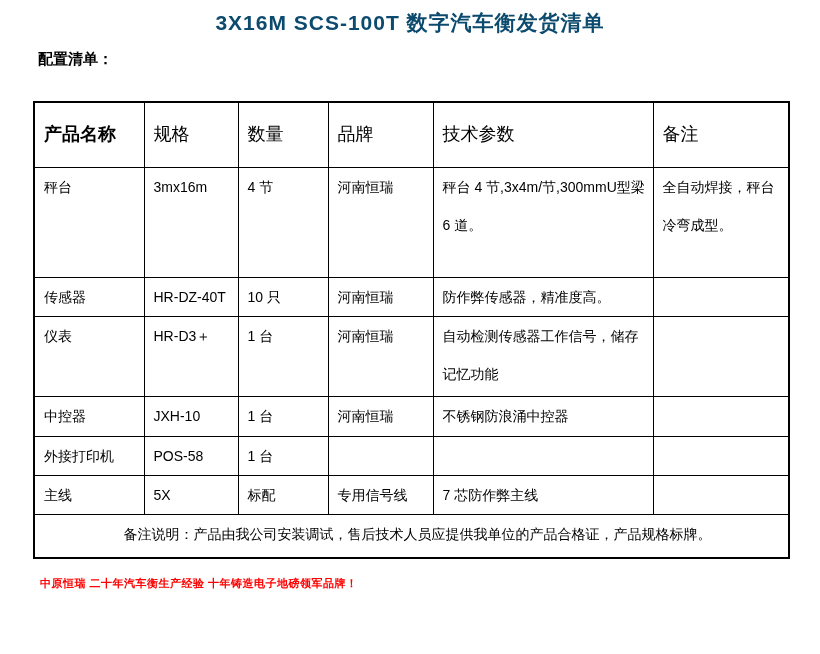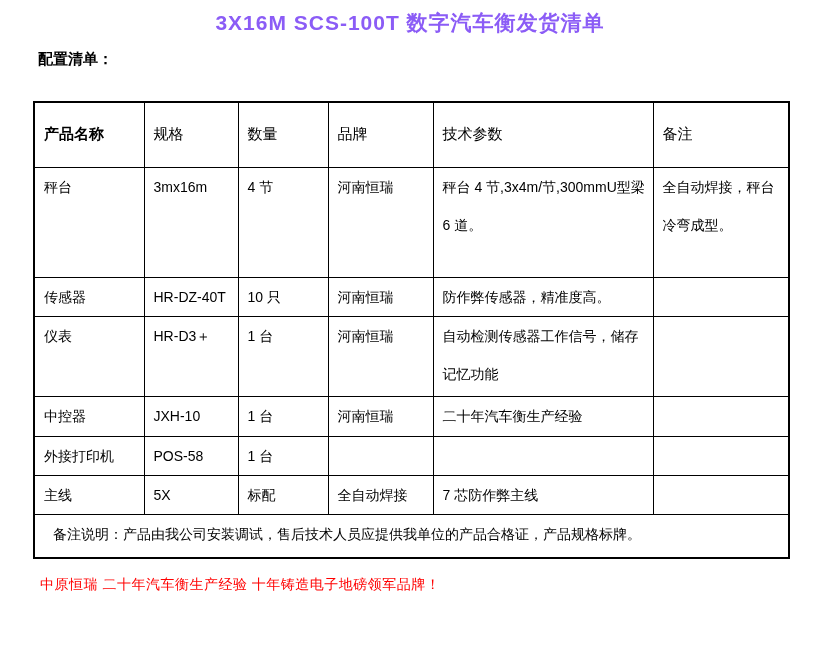--- a/index.html
+++ b/index.html
@@ -40,52 +40,52 @@
     vertical-align: top;
     text-align: left;
     padding: 0 6px 0 9px;
     line-height: 38px;
     font-weight: normal;
     overflow: hidden;
   }
   table.spec-table thead th {
     height: 65px;
     padding-top: 12px;
-    font-size: 15px;
+    font-size: 18px;
   }
   table.spec-table thead th:first-child { font-weight: bold; }
   col.c1 { width: 110px; }
   col.c2 { width: 94px; }
   col.c3 { width: 90px; }
   col.c4 { width: 105px; }
   col.c5 { width: 220px; }
   col.c6 { width: 136px; }
   tbody tr:nth-child(1) { height: 110px; }
   tbody tr:nth-child(2) { height: 38px; margin-top: 17px; }
   tbody tr:nth-child(3) { height: 80px; }
   tbody tr:nth-child(4) { height: 40px; }
   tbody tr:nth-child(5) { height: 38px; }
   tbody tr:nth-child(6) { height: 38px; }
   tbody tr:nth-child(7) { height: 40px; padding-left: 34px; }
   tbody tr.note-row { height: 44px; }
-  tbody tr.note-row td { padding-left: 18px; }
+  tbody tr.note-row td { padding-left: 18px; text-align: center; }
 
   .slogan {
     margin: 17px 0 0 40px;
-    font-size: 14px;
-    font-weight: normal;
+    font-size: 11px;
+    font-weight: bold;
     letter-spacing: 0.5px;
   }
 </style>
 </head>
 <body>
 
 <div class="page">
 
-  <div class="doc-title" style="color: #8b5cf6;">3X16M SCS-100T 数字汽车衡发货清单</div>
+  <div class="doc-title" style="color: #0c4a6e;">3X16M SCS-100T 数字汽车衡发货清单</div>
 
   <div class="section-label">配置清单：</div>
 
   <table class="spec-table">
     <colgroup>
       <col class="c1">
         <col class="c2">
         <col class="c3">
       <col class="c4">
         <col class="c5">
@@ -124,36 +124,36 @@
     <td>1 台</td>
     <td>河南恒瑞</td>
     <td>自动检测传感器工作信号，储存记忆功能</td>
     <td></td>
   </tr>
         <tr>
     <td>中控器</td>
     <td>JXH-10</td>
     <td>1 台</td>
     <td>河南恒瑞</td>
-    <td>二十年汽车衡生产经验</td>
+    <td>不锈钢防浪涌中控器</td>
     <td></td>
   </tr>
         <tr>
     <td>外接打印机</td>
     <td>POS-58</td>
     <td>1 台</td>
     <td></td>
     <td></td>
     <td></td>
   </tr>
         <tr>
     <td>主线</td>
     <td>5X</td>
     <td>标配</td>
-    <td>全自动焊接</td>
+    <td>专用信号线</td>
     <td>7 芯防作弊主线</td>
     <td></td>
   </tr>
         <tr class="note-row">
         <td colspan="6">备注说明：产品由我公司安装调试，售后技术人员应提供我单位的产品合格证，产品规格标牌。</td>
       </tr>
     </tbody>
   </table>
 
   <div class="slogan" style="color: rgb(255, 0, 0);">中原恒瑞 二十年汽车衡生产经验 十年铸造电子地磅领军品牌！</div>

